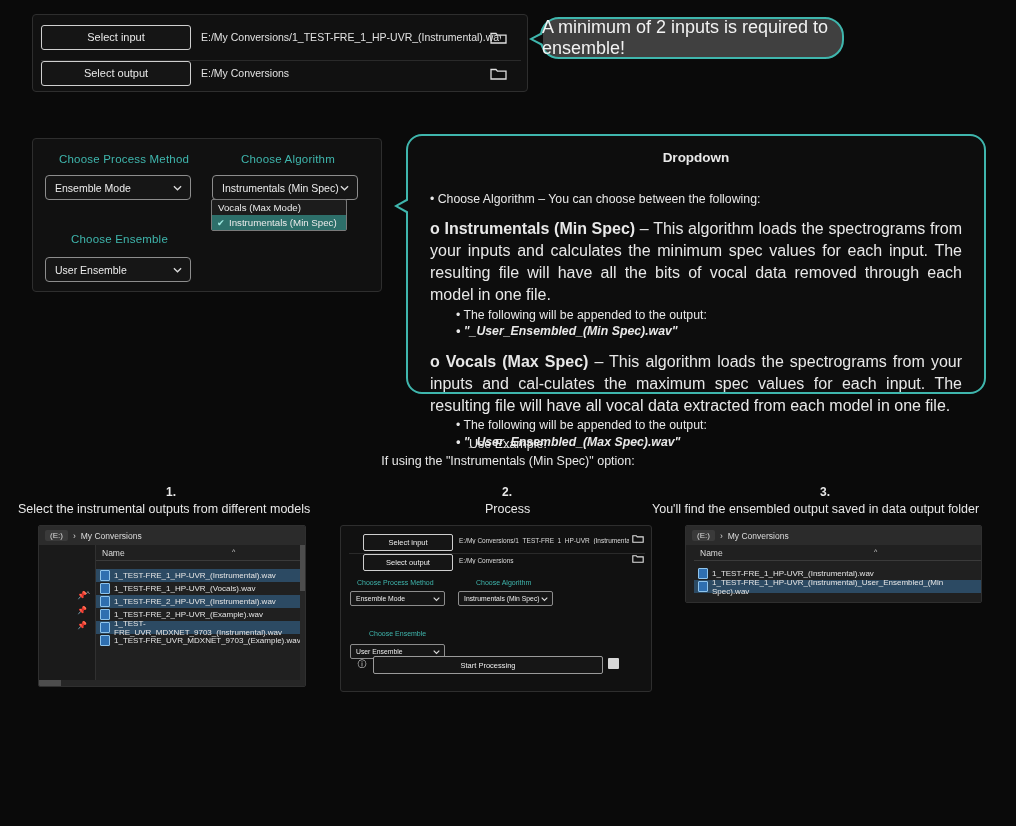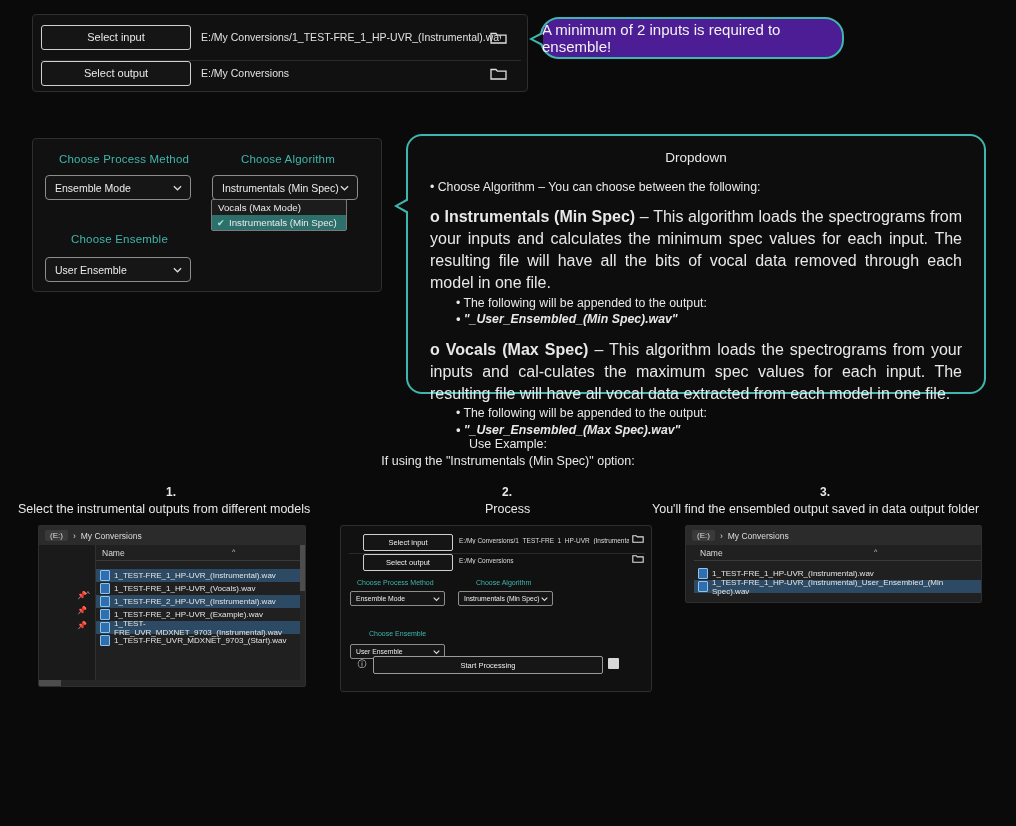--- a/index.html
+++ b/index.html
@@ -44,23 +44,23 @@
     color:#dedede;font-size:14px;
     cursor:pointer;
   }
   .io-sep{
     position:absolute;left:8px;right:6px;height:1px;background:#2a2a2a;
   }
   
   #tooltip-bubble{
     position:absolute;left:540px;top:17px;width:300px;height:38px;
     border:2px solid #3fb6ad;border-radius:19px;
-    background:#4c1d95;
+    background:#404040;
     display:flex;align-items:center;justify-content:center;
-    font-size:15px;color:#f2f2f2;
+    font-size:18px;color:#f2f2f2;
   }
   #tooltip-bubble:before{
     content:"";position:absolute;left:-13px;top:13px;
     width:0;height:0;
     border-top:7px solid transparent;
     border-bottom:7px solid transparent;
     border-right:13px solid #3fb6ad;
   }
   #tooltip-bubble:after{
     content:"";position:absolute;left:-9px;top:15px;
@@ -108,21 +108,21 @@
   #info-box:before{
     content:"";position:absolute;left:-14px;top:62px;
     width:0;height:0;border-top:8px solid transparent;border-bottom:8px solid transparent;
     border-right:14px solid #3fb6ad;
   }
   #info-box:after{
     content:"";position:absolute;left:-10px;top:64px;
     width:0;height:0;border-top:6px solid transparent;border-bottom:6px solid transparent;
     border-right:11px solid #0d0d0d;
   }
-  .info-title{text-align:center;font-weight:normal;font-size:13.5px;margin:4px 0 14px;}
+  .info-title{text-align:center;font-weight:bold;font-size:13.5px;margin:4px 0 26px;}
   .info-line{font-size:12.3px;line-height:1.32;margin-bottom:2px;}
   .info-para{font-size:16px;line-height:1.38;margin:11px 0 0 0;text-align:justify;}
   .info-para b{font-weight:bold;}
   .bullet{font-size:12.3px;line-height:1.35;margin-left:26px;}
   .ital{font-style:italic;font-weight:bold;}
   
   #use-example{position:absolute;left:0;top:437px;width:1016px;text-align:center;}
   .ue-title{font-weight:normal;font-size:12.5px;}
   .ue-sub{font-size:12.5px;margin-top:3px;}
   .step-num{position:absolute;font-weight:bold;font-size:12px;}
@@ -309,21 +309,21 @@
         <div class="file-row">
             <i class="fico"></i>
             <span>1_TEST-FRE_2_HP-UVR_(Example).wav</span>
           </div>
         <div class="file-row sel">
             <i class="fico"></i>
             <span>1_TEST-FRE_UVR_MDXNET_9703_(Instrumental).wav</span>
           </div>
         <div class="file-row">
             <i class="fico"></i>
-            <span>1_TEST-FRE_UVR_MDXNET_9703_(Start).wav</span>
+            <span>1_TEST-FRE_UVR_MDXNET_9703_(Example).wav</span>
           </div>
       </div>
       <div class="scroll-v">
           <i></i>
         </div>
     </div>
   </div>
   <div class="scroll-h">
       <i></i>
     </div>

